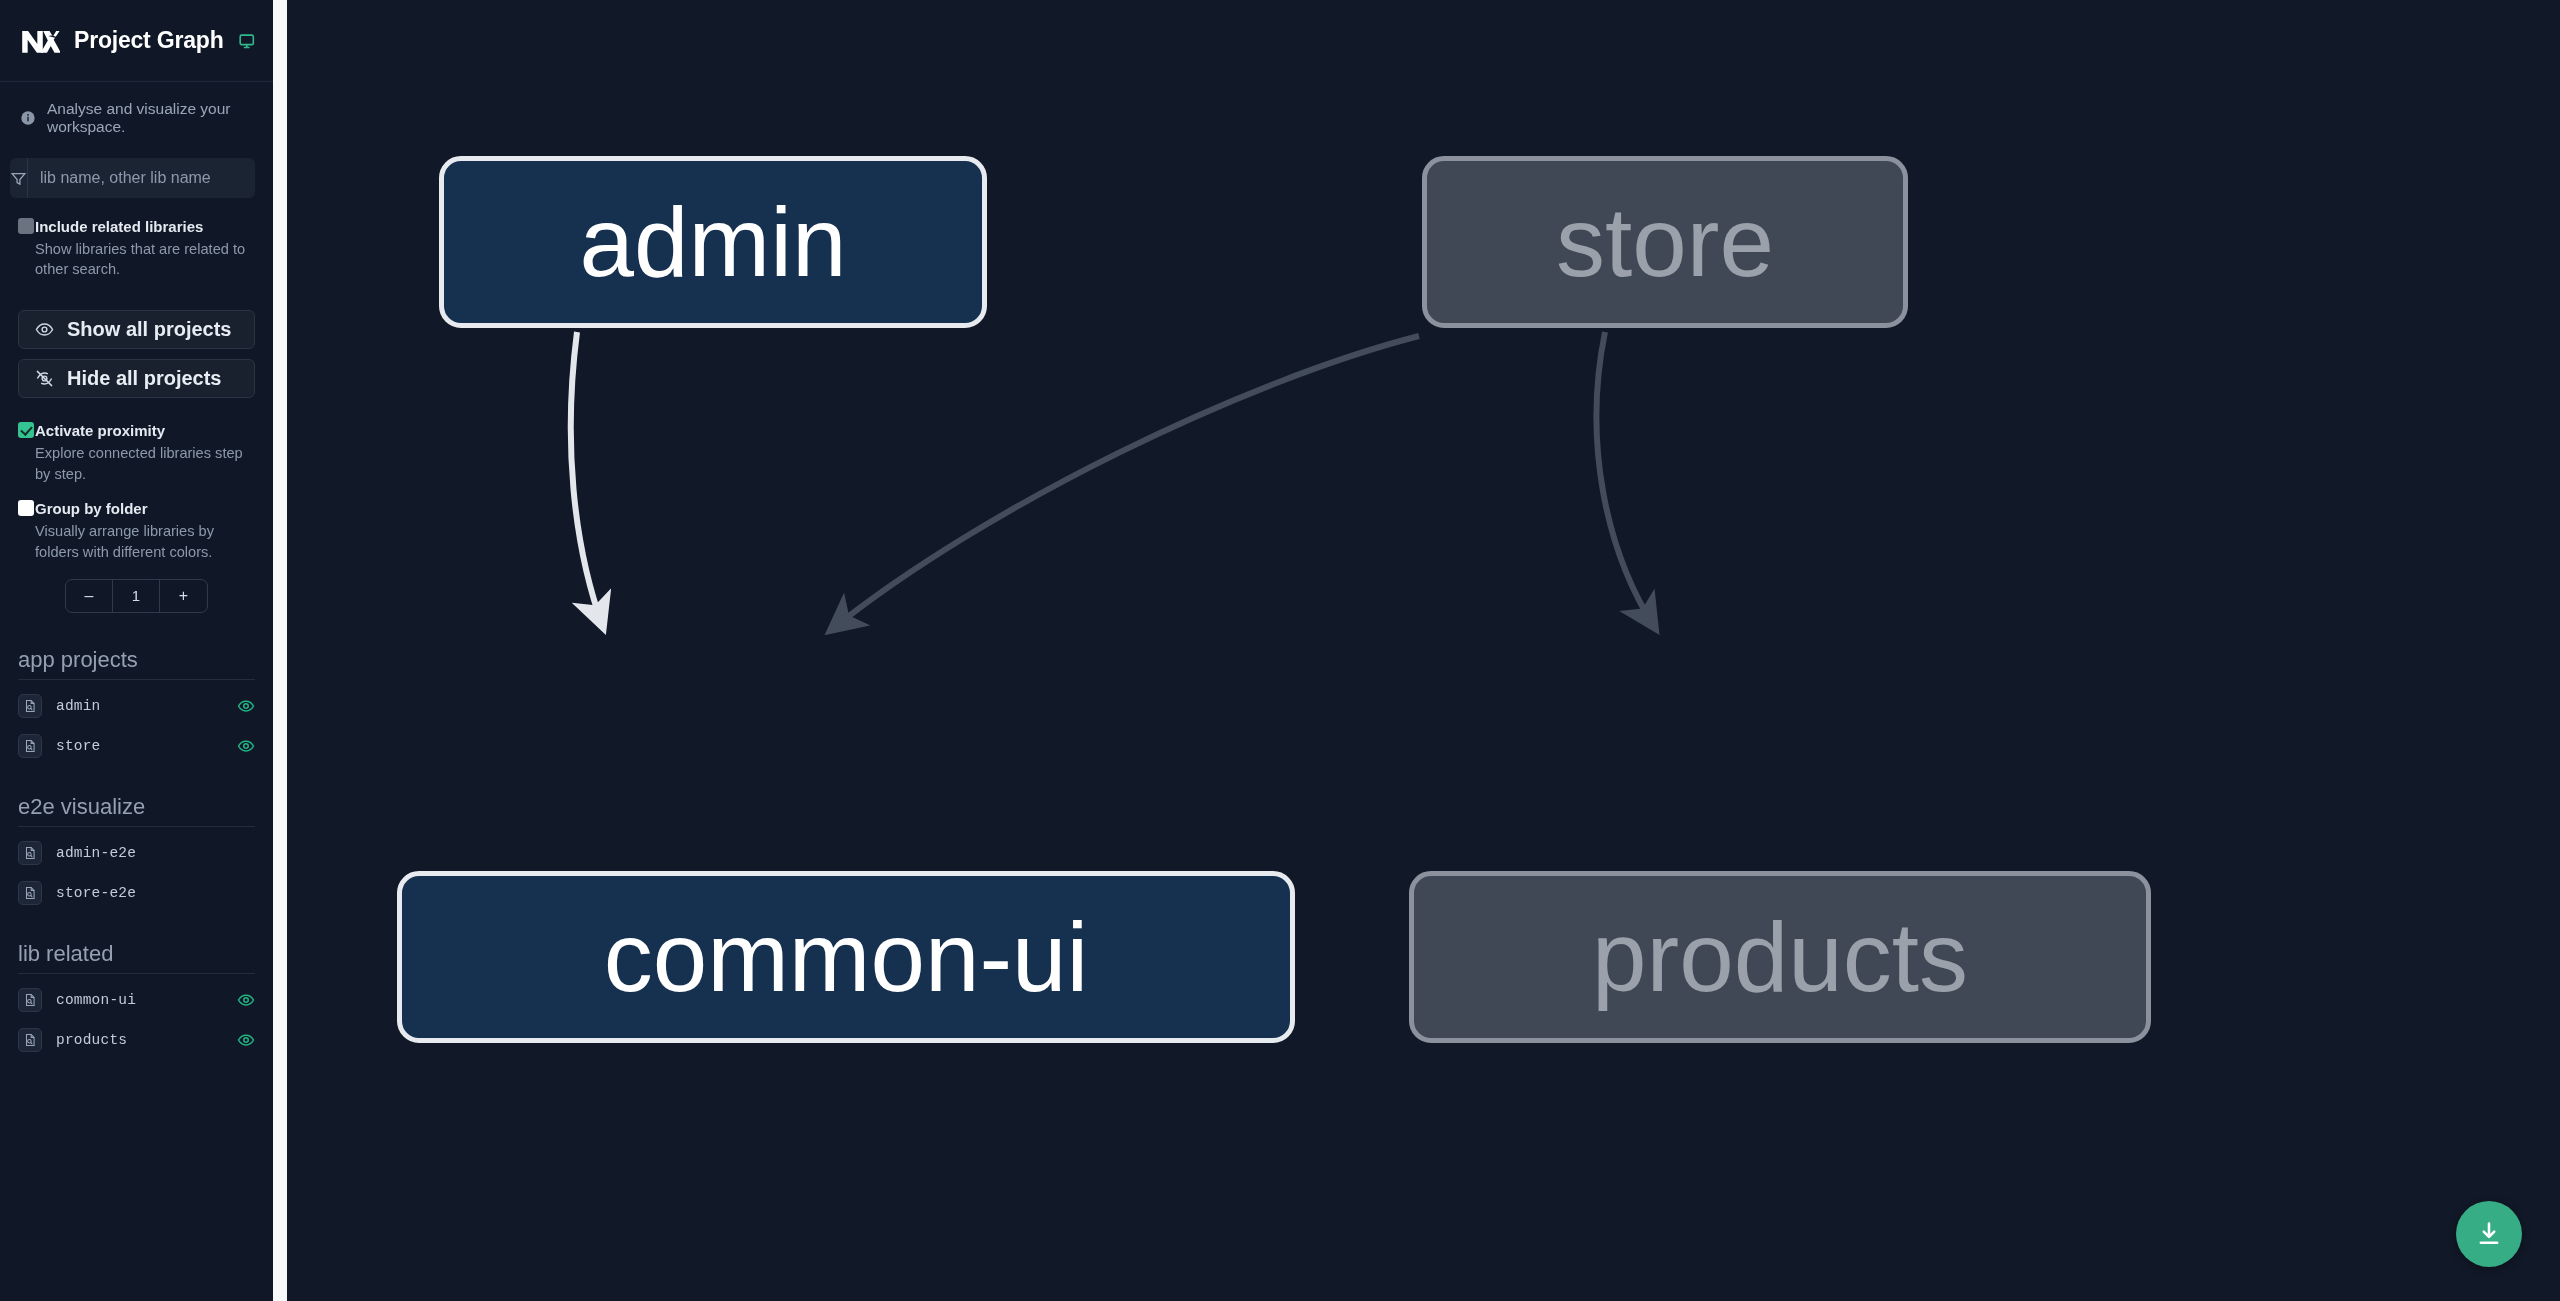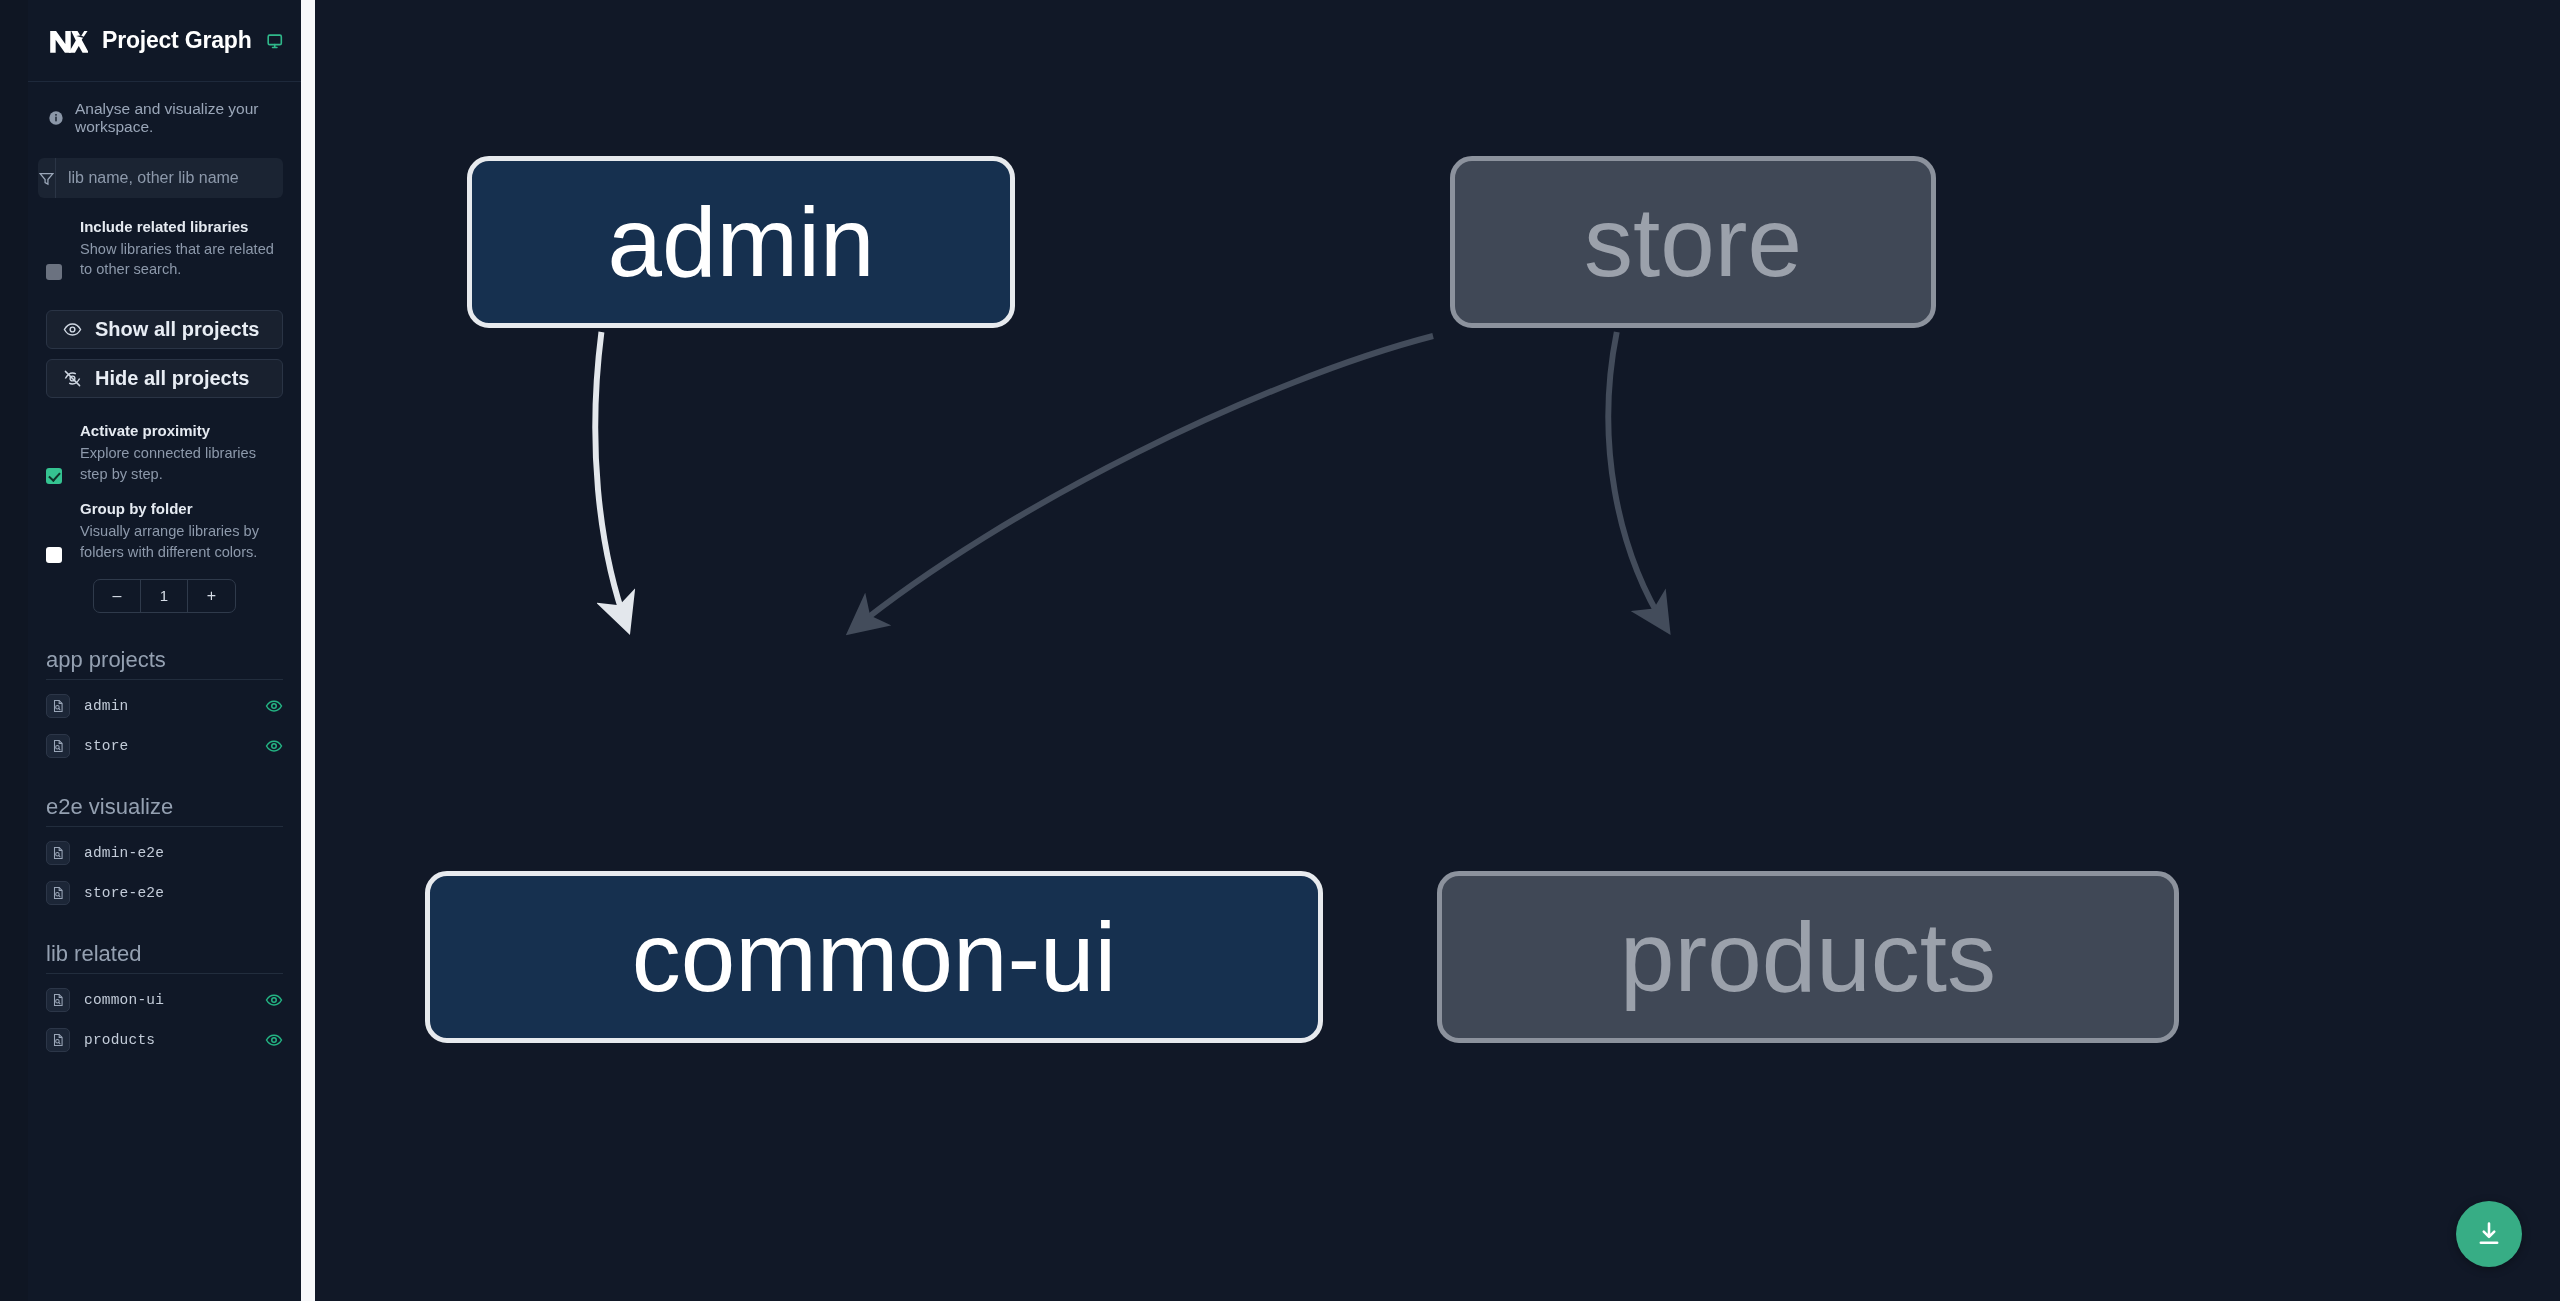--- a/index.html
+++ b/index.html
@@ -11,21 +11,20 @@
   }
   #app { position: relative; width: 2560px; height: 1301px; display: flex; }
 
   
   .sidebar {
     width: 273px; height: 1301px;
     background: #101827;
     display: flex; flex-direction: column;
     position: relative; z-index: 5;
     flex: 0 0 273px;
-    margin-left: 28px;
   }
   .resize-handle {
     width: 14px; height: 1301px;
     background: #f7f8fa;
     flex: 0 0 14px;
     cursor: col-resize;
   }
 
   .sb-header {
     height: 82px;
@@ -59,21 +58,21 @@
     border-right: 1px solid #2b3546;
   }
   .funnel-icon { width: 17px; height: 17px; color: #9aa6b8; }
   .sb-search input {
     flex: 1; background: transparent; border: 0; outline: none;
     color: #dfe6ef; font-size: 16px; padding: 0 12px;
     font-family: "Liberation Sans", sans-serif;
   }
   .sb-search input::placeholder { color: #8d99ab; }
 
-  .opt-row { display: flex; gap: 18px; padding: 18px 18px 0 18px; align-items: flex-end; }
+  .opt-row { display: flex; gap: 1px; padding: 18px 18px 0 18px; align-items: flex-start; }
   .cbox {
     width: 16px; height: 16px; flex: 0 0 16px; margin-top: 2px;
     border-radius: 3px; background: #6b7280;
   }
   .cbox.white { background: #ffffff; }
   .cbox.green { background: #35c391; position: relative; }
   .cbox.green:after {
     content: ""; position: absolute; left: 4.5px; top: 2px;
     width: 5px; height: 9px; border: solid #10332a;
     border-width: 0 2px 2px 0; transform: rotate(42deg);

